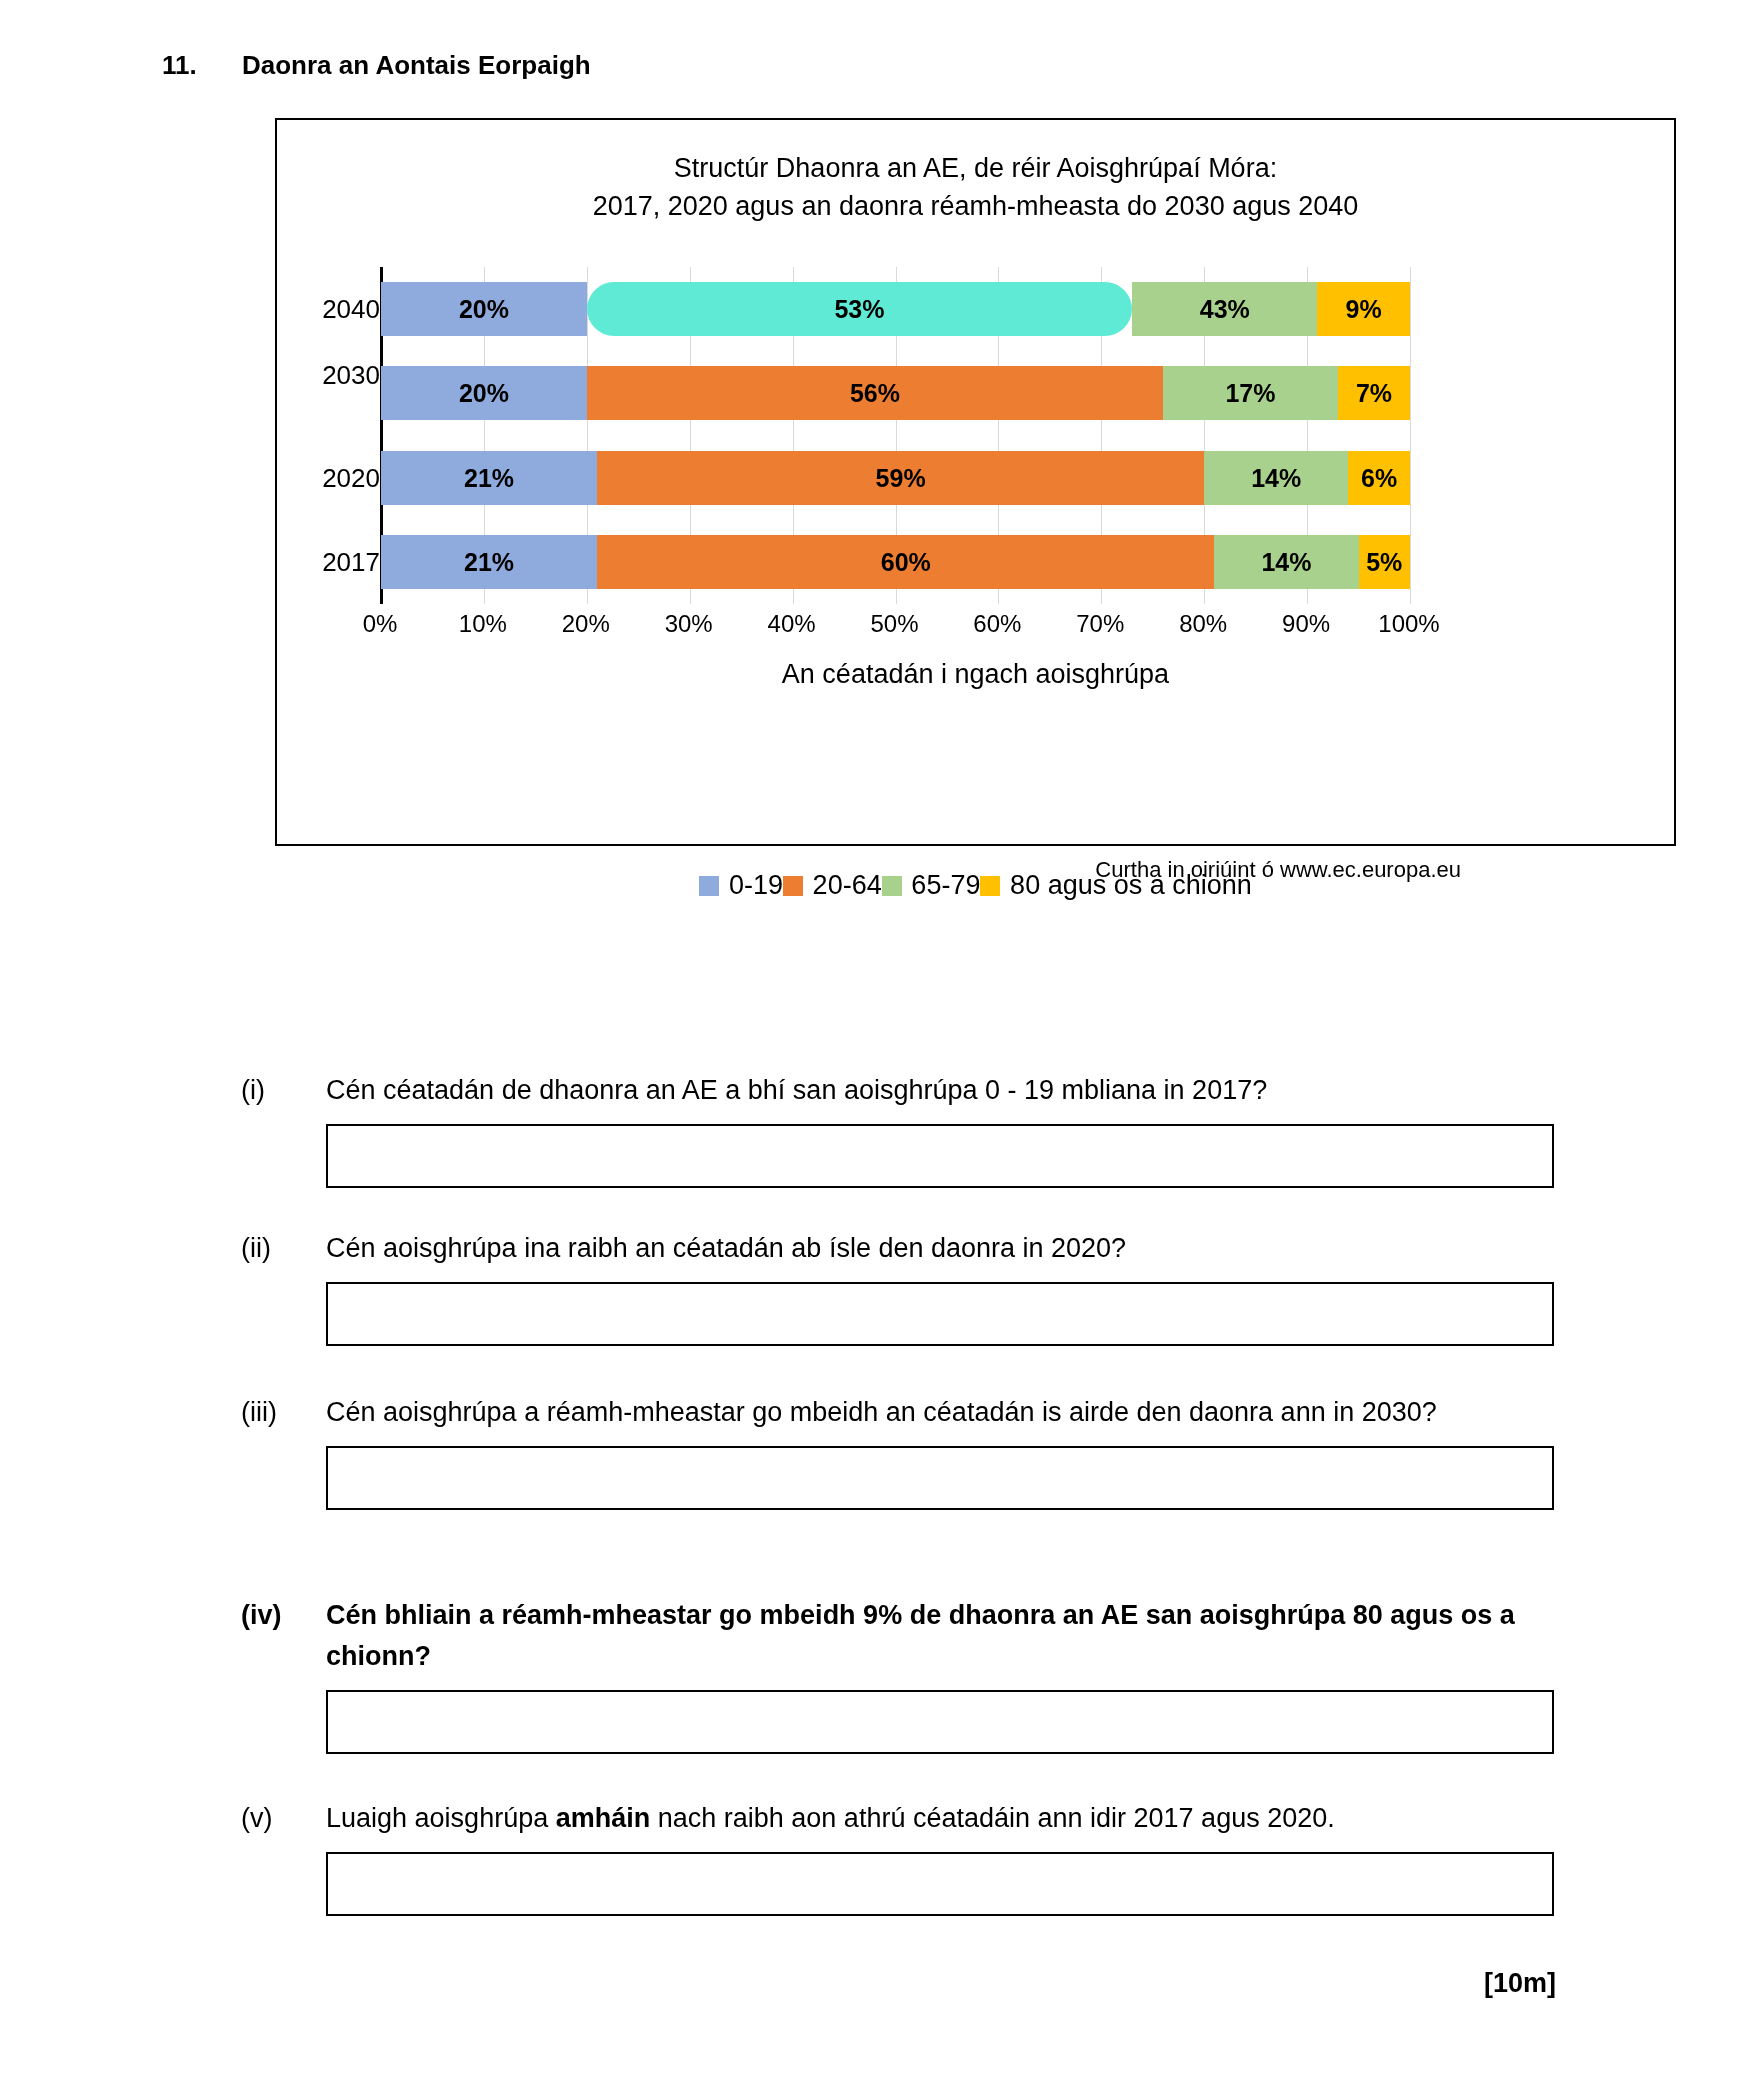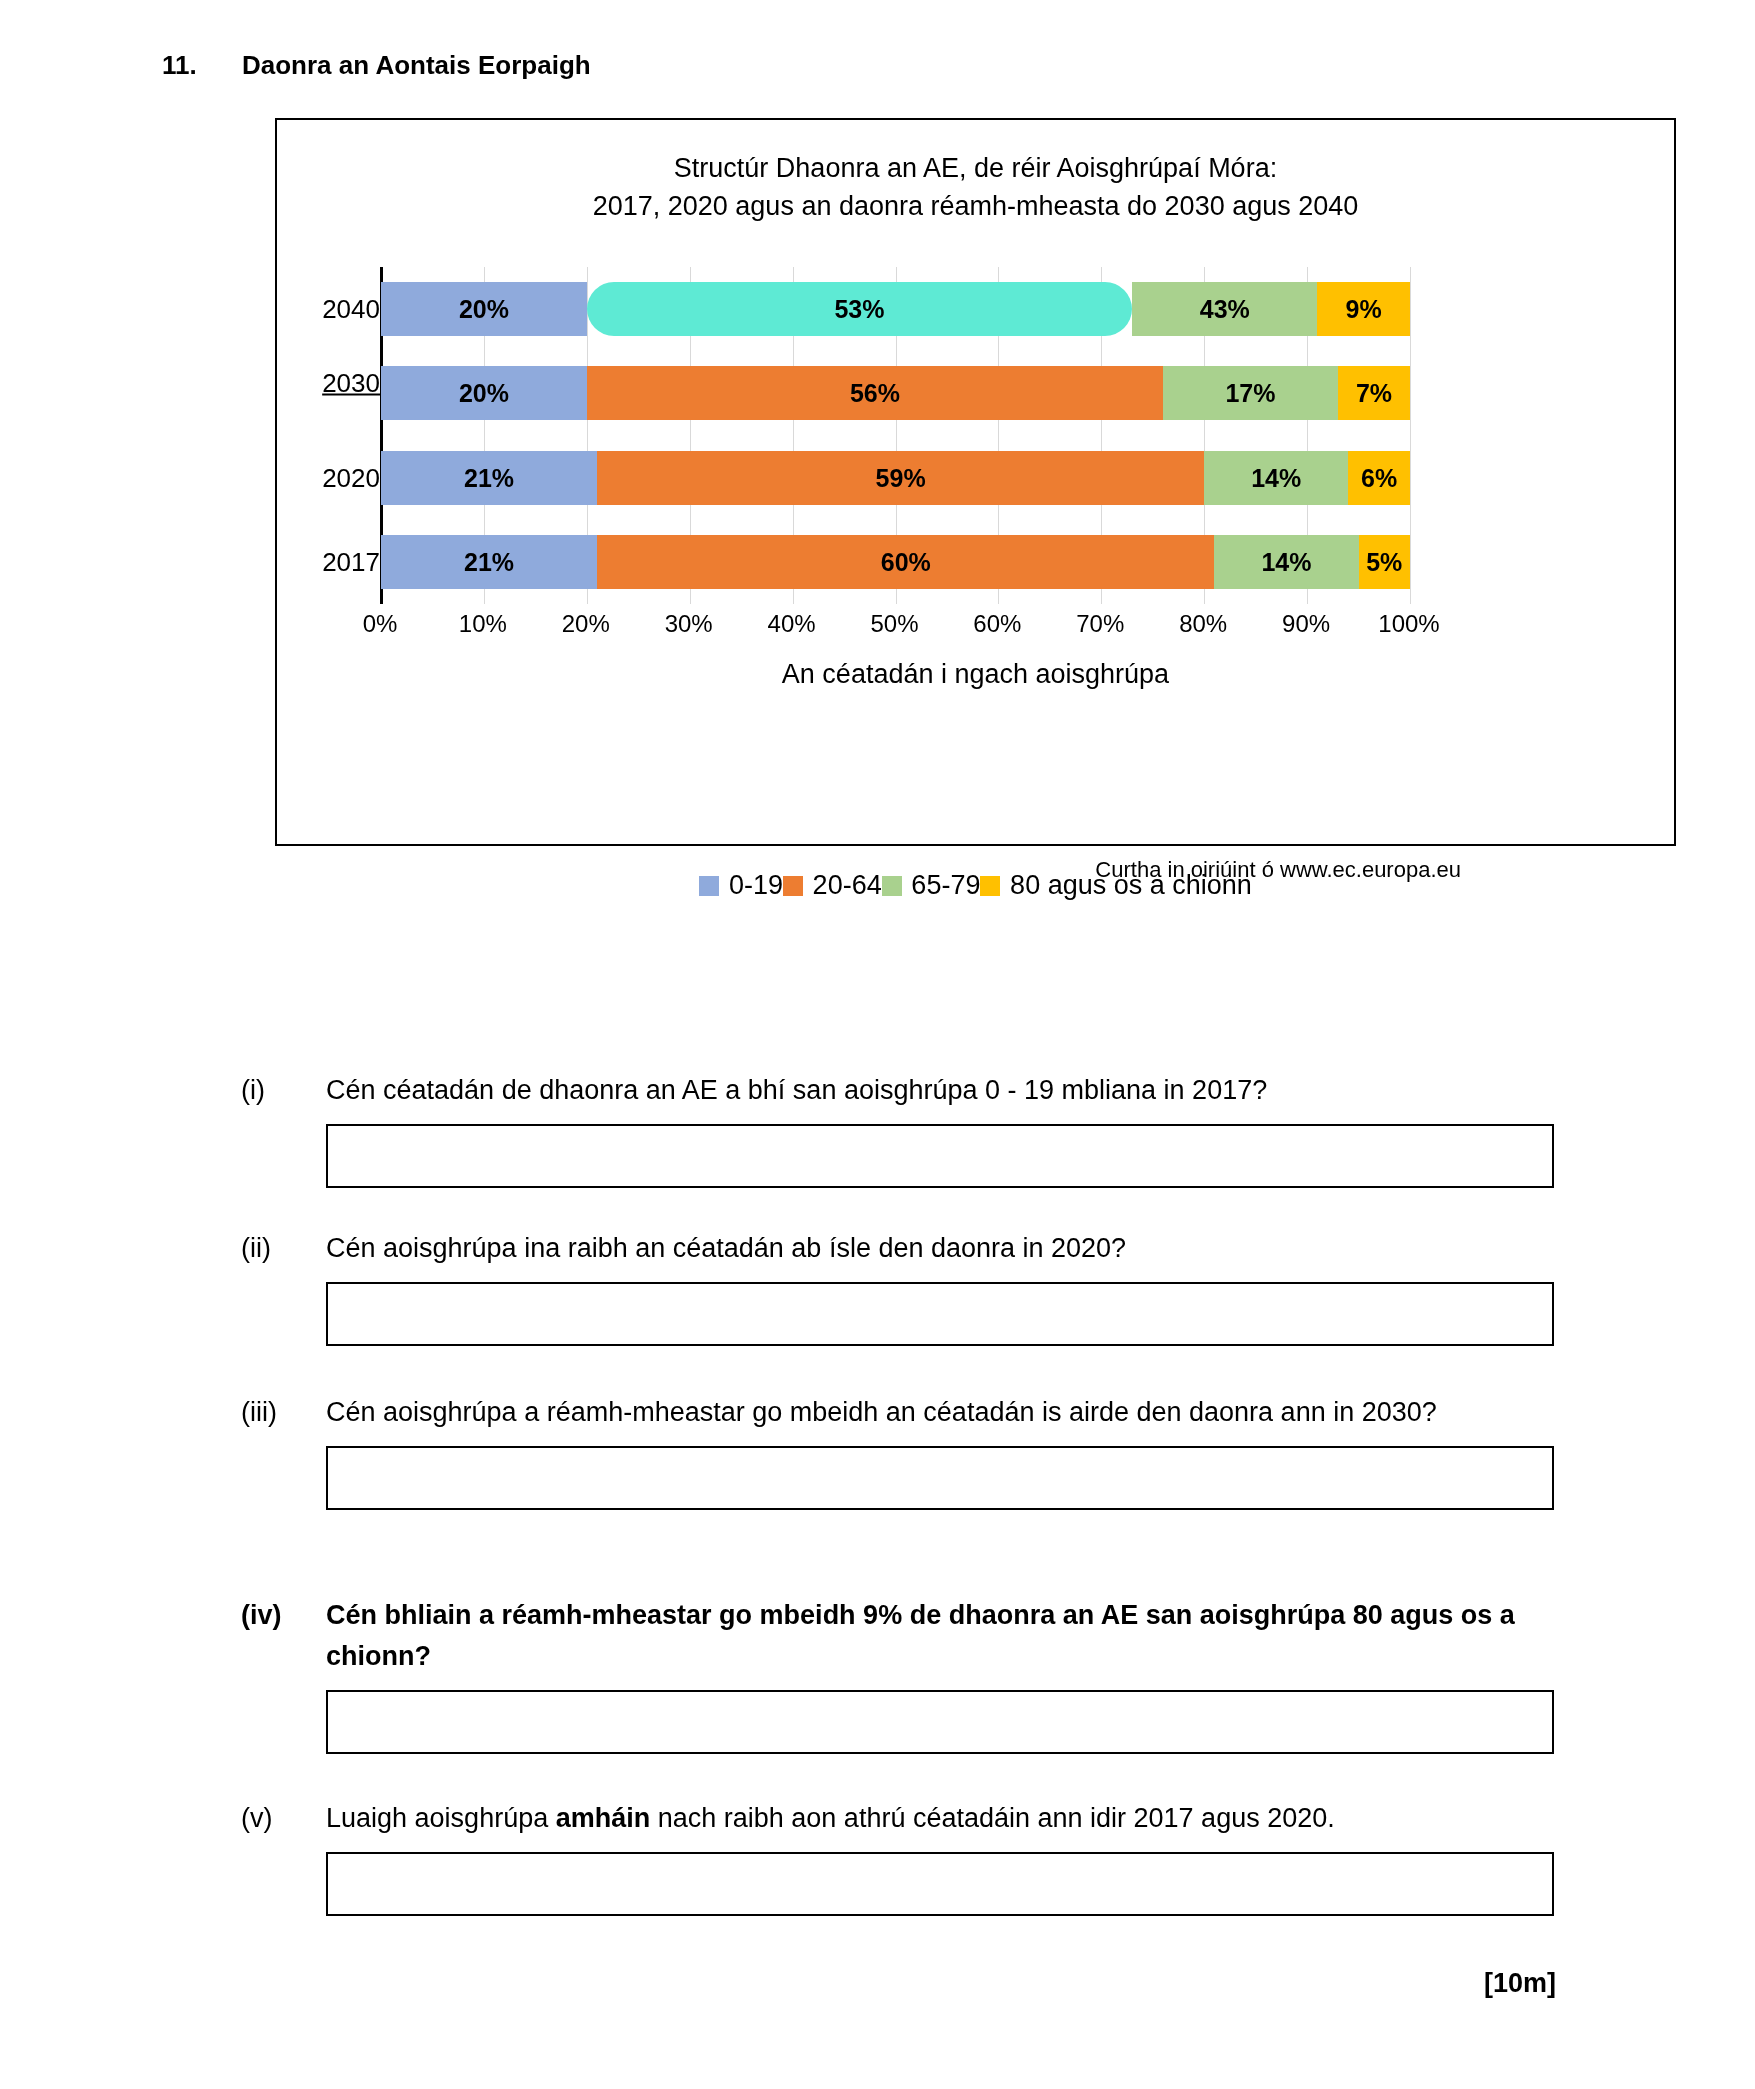--- a/index.html
+++ b/index.html
@@ -252,21 +252,21 @@
 
     <div class="chart-title">
       <div>Structúr Dhaonra an AE, de réir Aoisghrúpaí Móra:</div>
       <div>2017, 2020 agus an daonra réamh-mheasta do 2030 agus 2040</div>
     </div>
 
     <div class="plot-wrap">
 
       <div class="cat-col" id="cat-col">
           <div class="cat-label" style="top: 42px;">2040</div>
-          <div class="cat-label" style="top: 116px; text-decoration: underline;">2030</div>
+          <div class="cat-label" style="top: 108px;">2030</div>
           <div class="cat-label" style="top: 211px;">2020</div>
           <div class="cat-label" style="top: 295px;">2017</div>
         </div>
 
       <div class="plot-area" id="plot-area">
           <div class="gridline axis-line" style="left: 0%;"></div>
           <div class="gridline" style="left: 10%;"></div>
           <div class="gridline" style="left: 20%;"></div>
           <div class="gridline" style="left: 30%;"></div>
           <div class="gridline" style="left: 40%;"></div>

